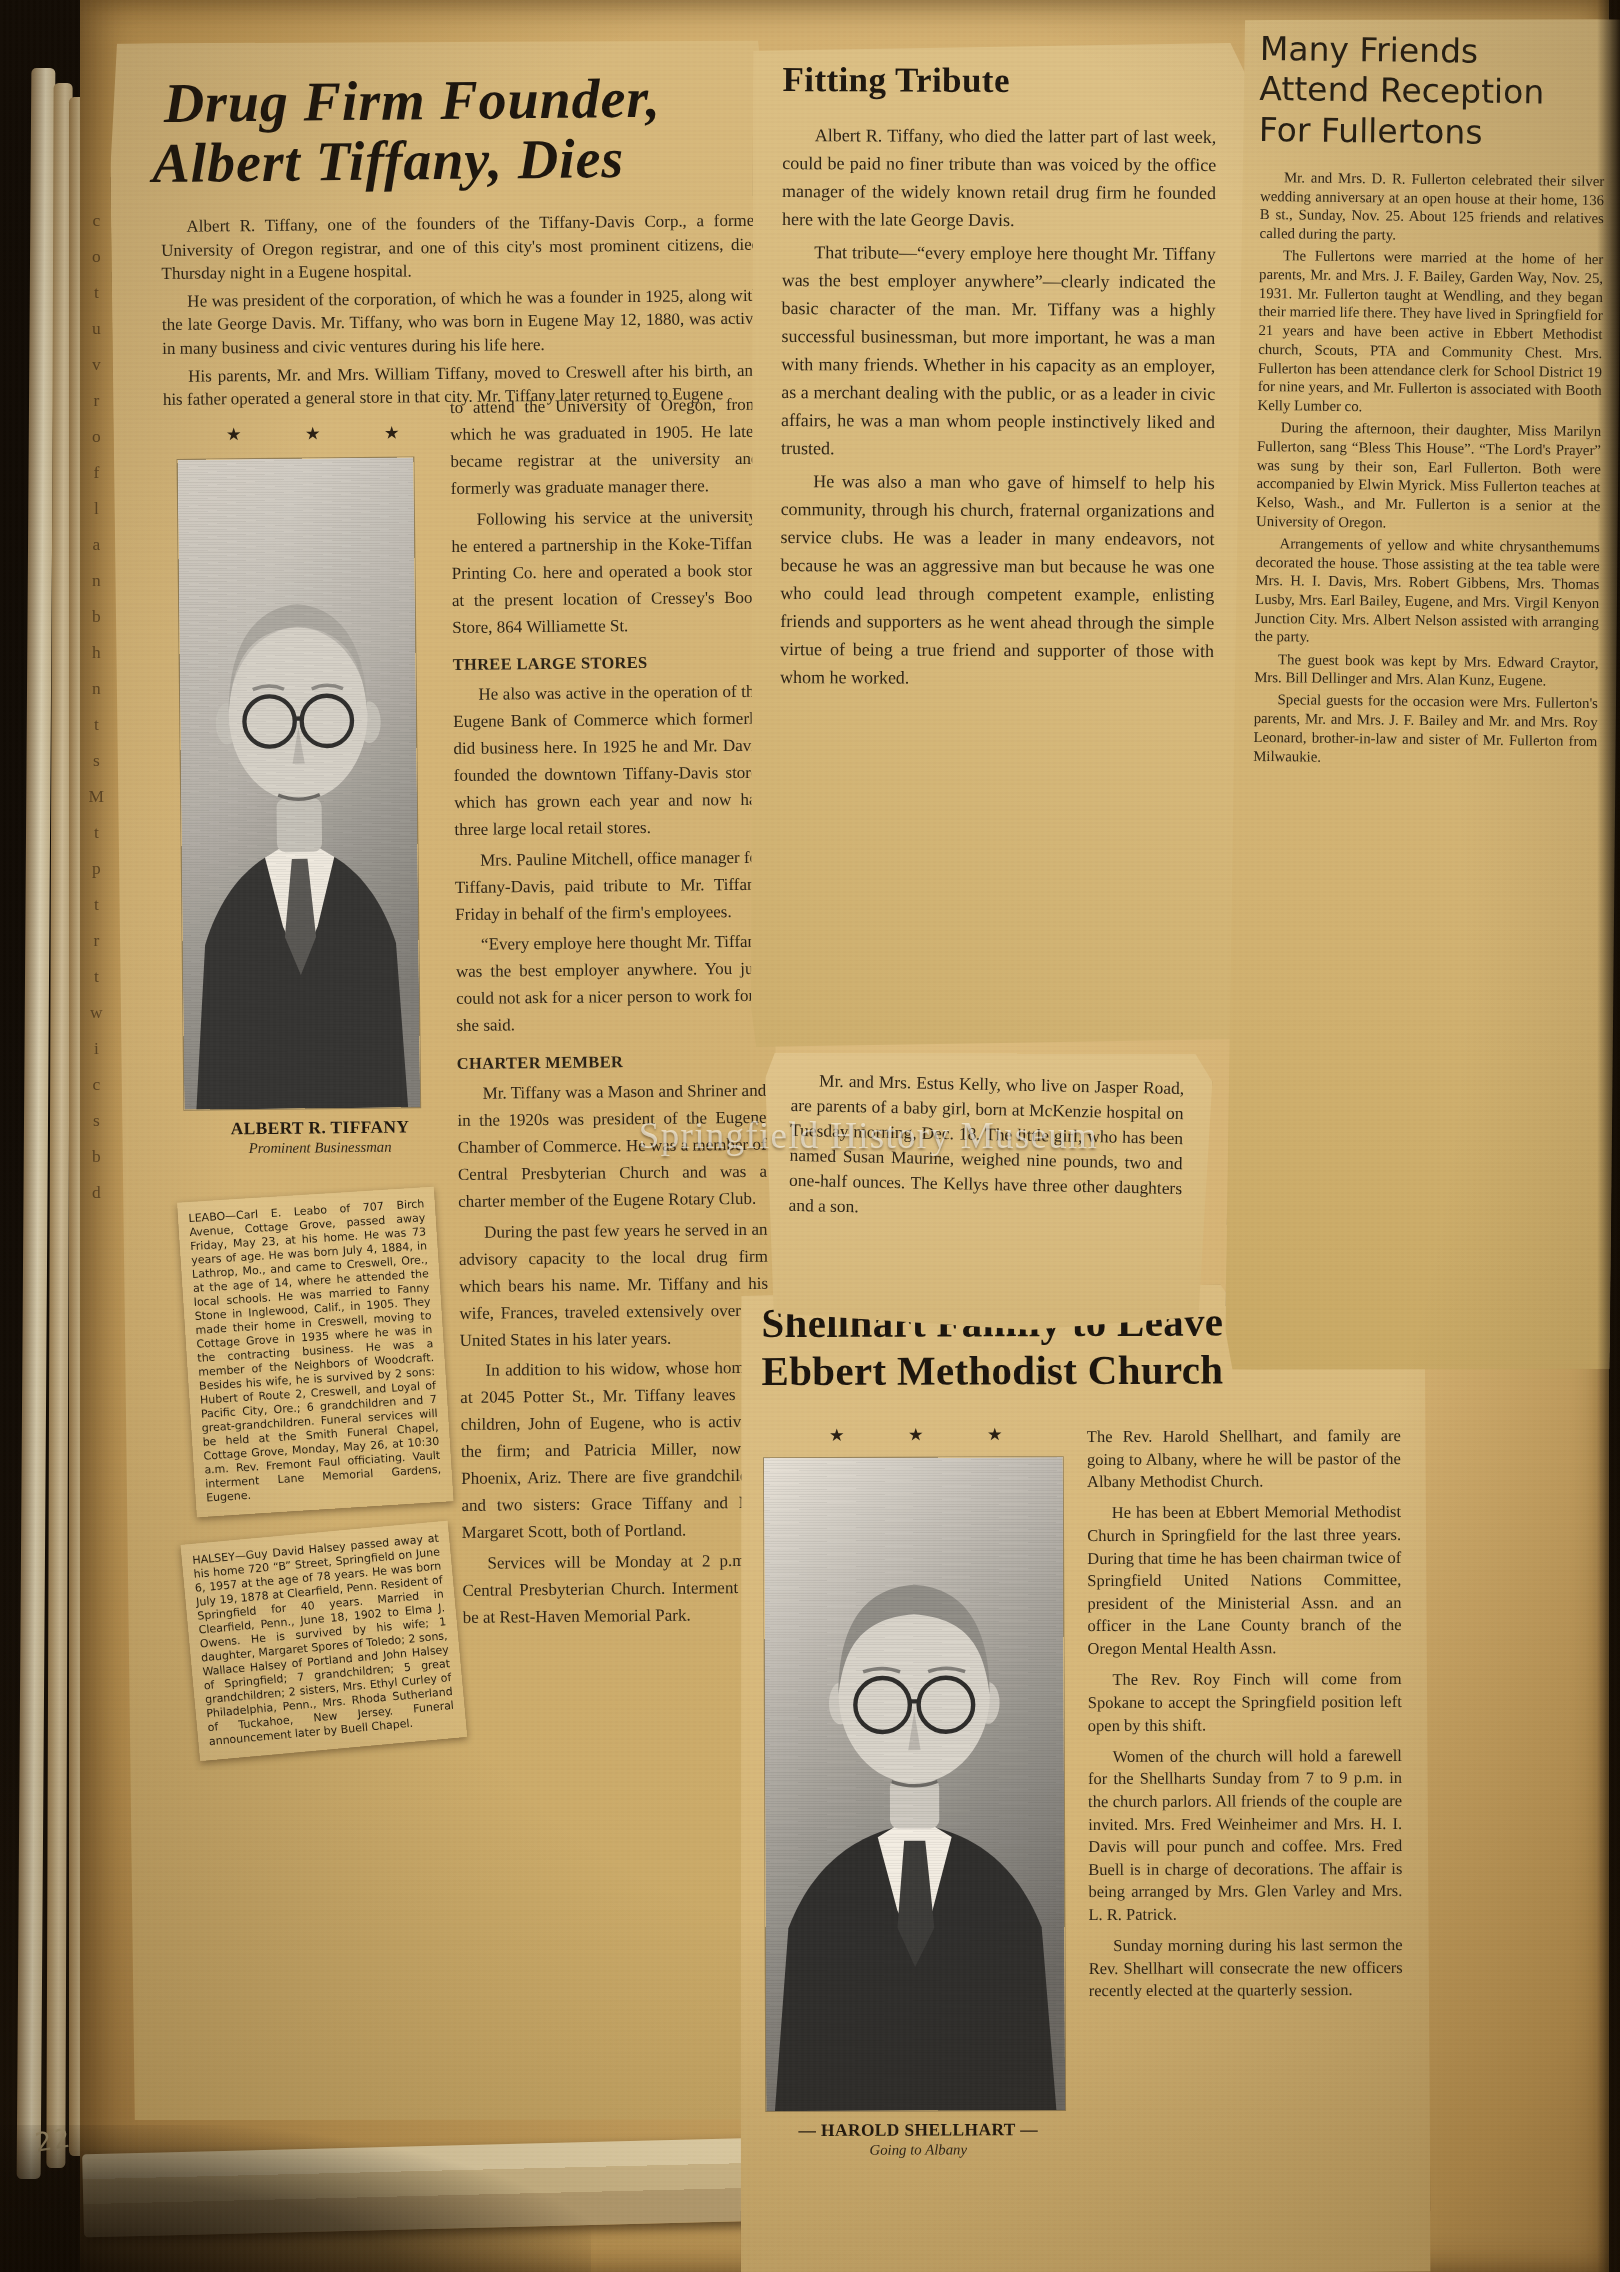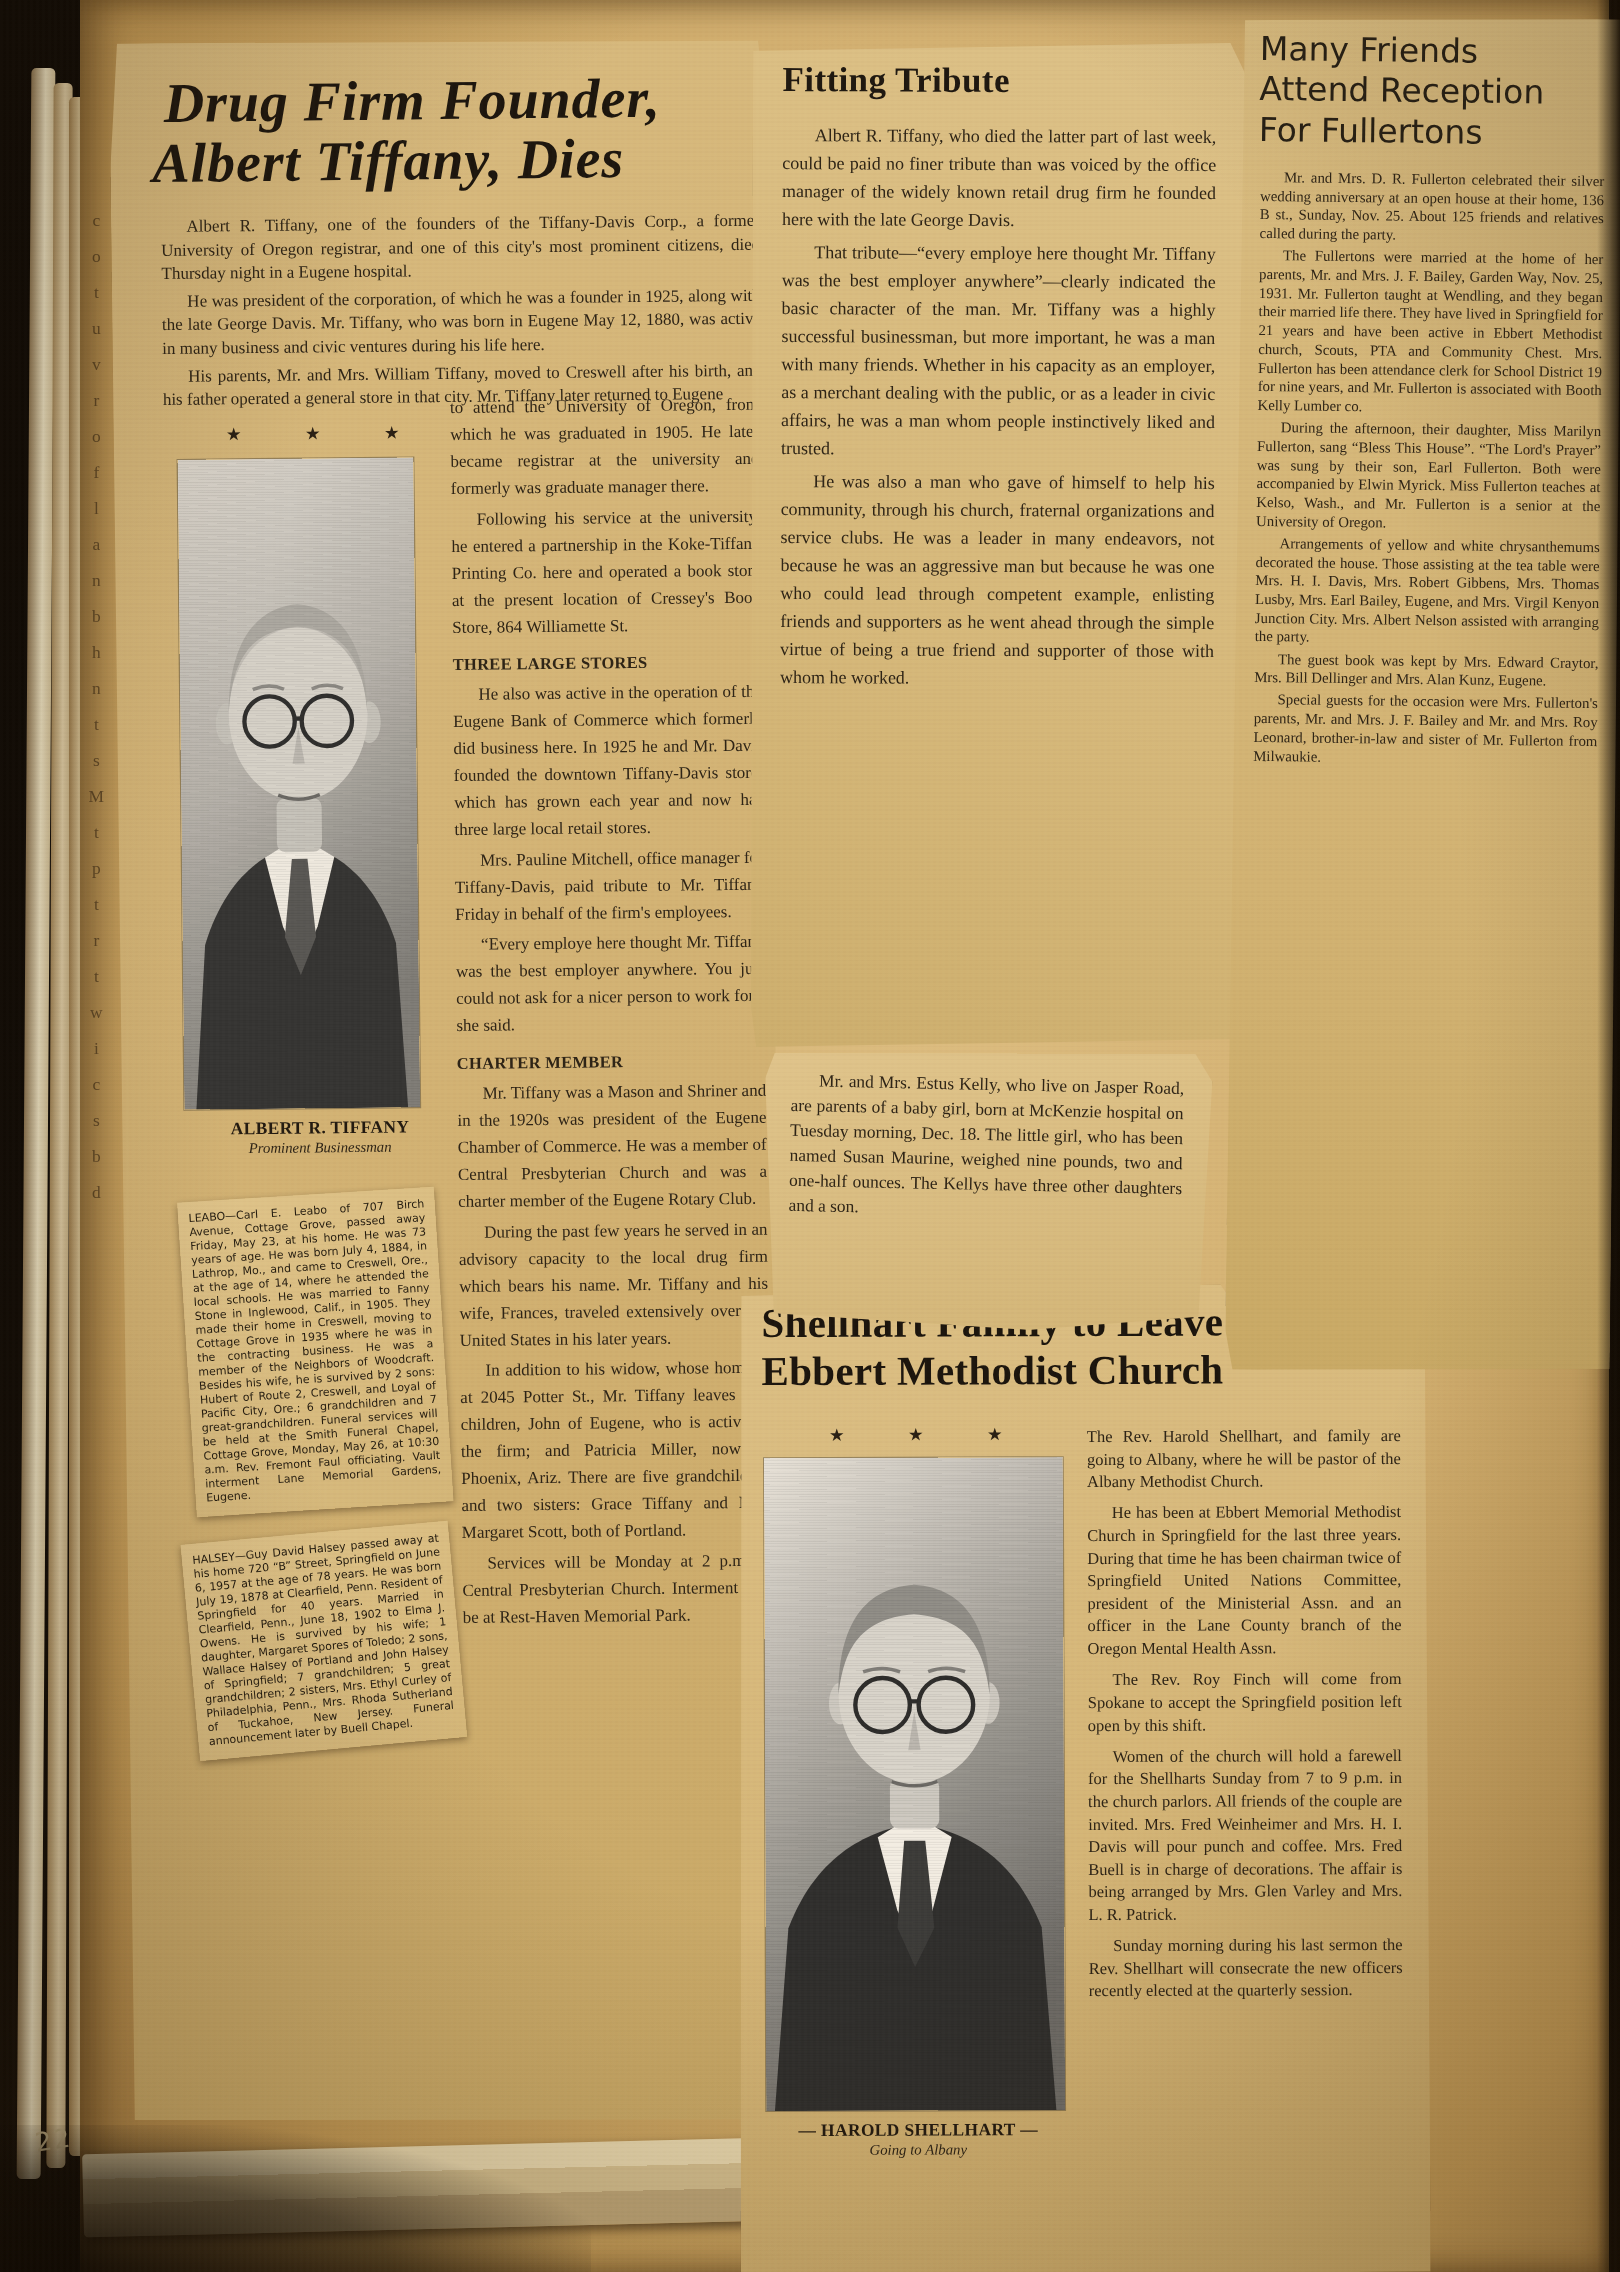--- a/index.html
+++ b/index.html
@@ -295,19 +295,20 @@
     </div>
     <div class="shell-right body">
         <p>The Rev. Harold Shellhart, and family are going to Albany, where he will be pastor of the Albany Methodist Church.</p>
         <p>He has been at Ebbert Memorial Methodist Church in Springfield for the last three years. During that time he has been chairman twice of Springfield United Nations Committee, president of the Ministerial Assn. and an officer in the Lane County branch of the Oregon Mental Health Assn.</p>
         <p>The Rev. Roy Finch will come from Spokane to accept the Springfield position left open by this shift.</p>
         <p>Women of the church will hold a farewell for the Shellharts Sunday from 7 to 9 p.m. in the church parlors. All friends of the couple are invited. Mrs. Fred Weinheimer and Mrs. H. I. Davis will pour punch and coffee. Mrs. Fred Buell is in charge of decorations. The affair is being arranged by Mrs. Glen Varley and Mrs. L. R. Patrick.</p>
         <p>Sunday morning during his last sermon the Rev. Shellhart will consecrate the new officers recently elected at the quarterly session.</p>
       </div>
   </section>
 
+  <div class="watermark">Springfield History Museum</div>
 
   <div class="grain"></div>
   <div class="corner-dark"></div>
   <div class="right-edge"></div>
   <div class="vignette"></div>
 </div>
 
 
 </body></html>

